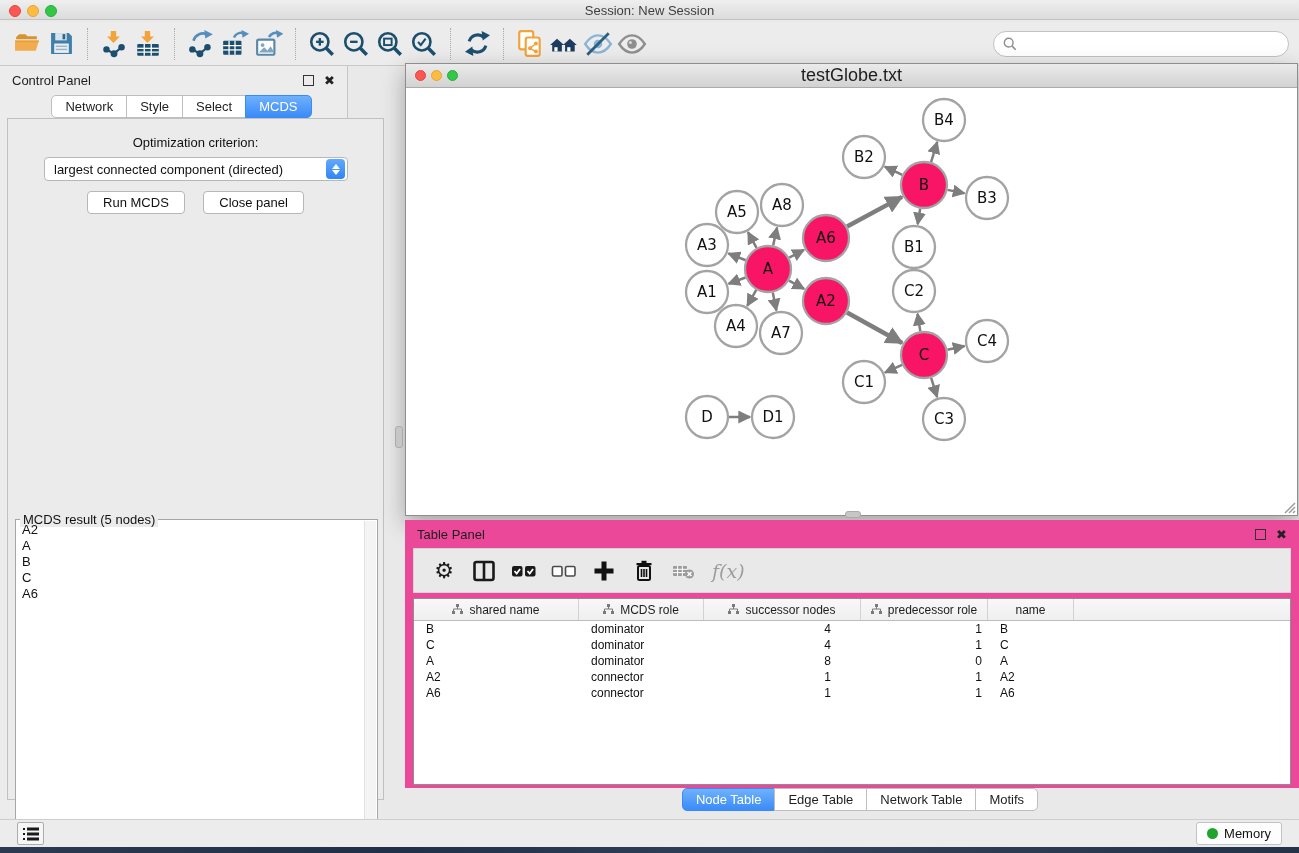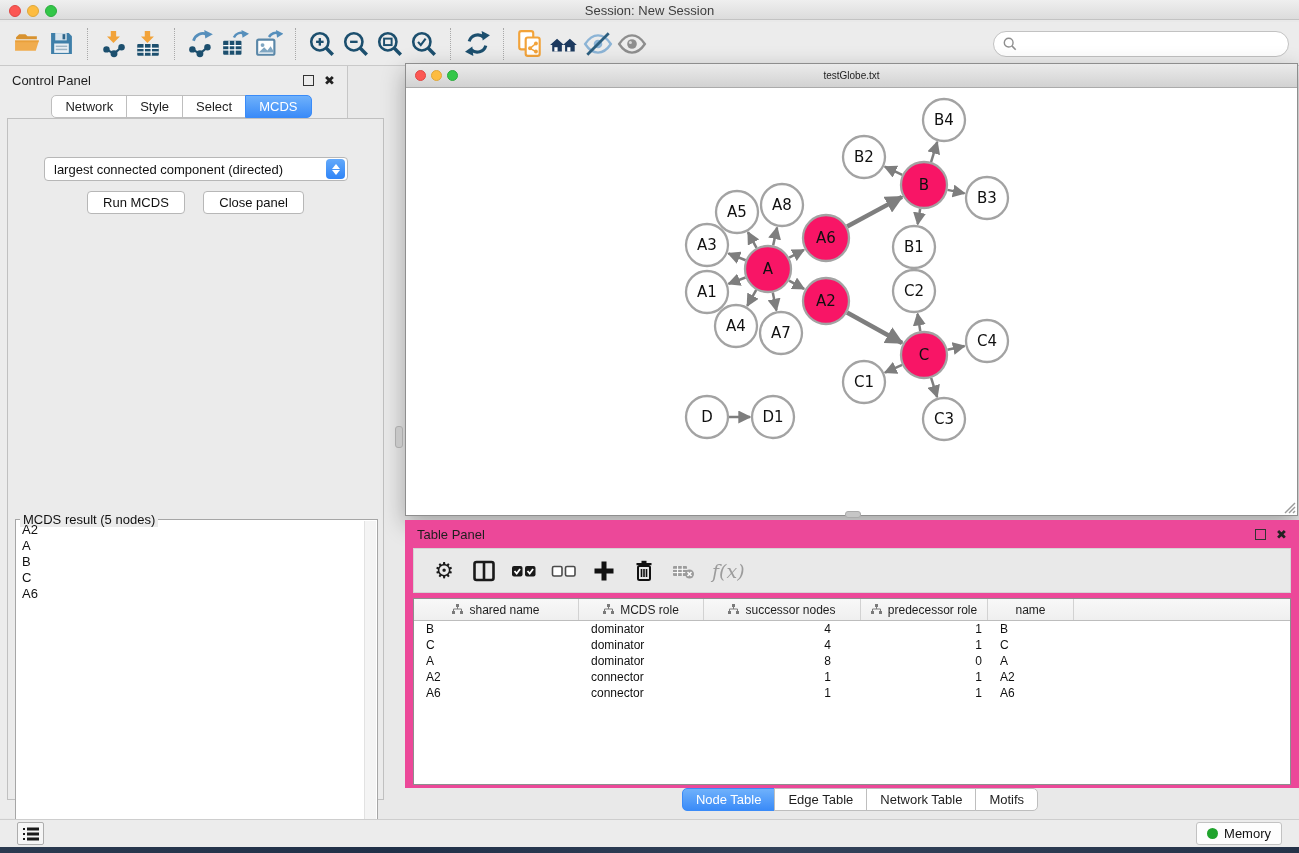--- a/index.html
+++ b/index.html
@@ -68,21 +68,21 @@
   #mcds-scroll { position:absolute; top:1px; right:1px; width:12px; bottom:1px;
     background:#F4F4F4; border-left:1px solid #E2E2E2; }
 
   
   #netwin { left:405px; top:63px; width:893px; height:453px; background:#fff;
     border:1px solid #8E8E8E; box-shadow:0 8px 22px rgba(0,0,0,0.30); }
   #netwin-titlebar { height:24px; background:linear-gradient(#EBEBEB,#D2D2D2);
     border-bottom:1px solid #ABABAB; position:relative; }
   #netwin-titlebar .lights { left:9px; top:6px; gap:5px; }
   #netwin-titlebar .light { width:11px; height:11px; }
-  #netwin-titlebar .wtitle { width:100%; text-align:center; font-size:10px; color:#1E1E1E; line-height:23px; }
+  #netwin-titlebar .wtitle { width:100%; text-align:center; font-size:18px; color:#1E1E1E; line-height:23px; }
   #graphsvg { position:absolute; left:0; top:24px; }
   #resize-grip { position:absolute; right:1px; bottom:1px; }
   .scrollthumb { background:#C6C6C6; border:1px solid #ABABAB; border-radius:3px; }
   #deskscroll-v { left:395px; top:426px; width:8px; height:22px; }
   #deskscroll-h { left:845px; top:511px; width:16px; height:7px; }
 
   
   #tablepanel { left:405px; top:520px; width:894px; height:268px; background:#ec4899; }
   #tp-toolbar { position:absolute; left:8px; top:28px; width:878px; height:45px;
     background:#E9E9E9; border:1px solid #D4D4D4; display:flex; align-items:center; padding:0 12px; gap:4px; }
@@ -295,20 +295,21 @@
   </div>
   <div id="cp-tabs">
     <span class="seg">
       <span class="tab">Network</span>
       <span class="tab">Style</span>
       <span class="tab">Select</span>
       <span class="tab sel">MCDS</span>
     </span>
   </div>
   <div id="cp-box">
+    <div id="opt-label">Optimization criterion:</div>
     <div id="criterion">
       <span class="val">largest connected component (directed)</span>
       <span class="spin">
           <span class="chev up"></span>
           <span class="chev dn"></span>
         </span>
     </div>
     <div id="cp-buttons">
       <button class="btn">Run MCDS</button>
       <button class="btn">Close panel</button>

